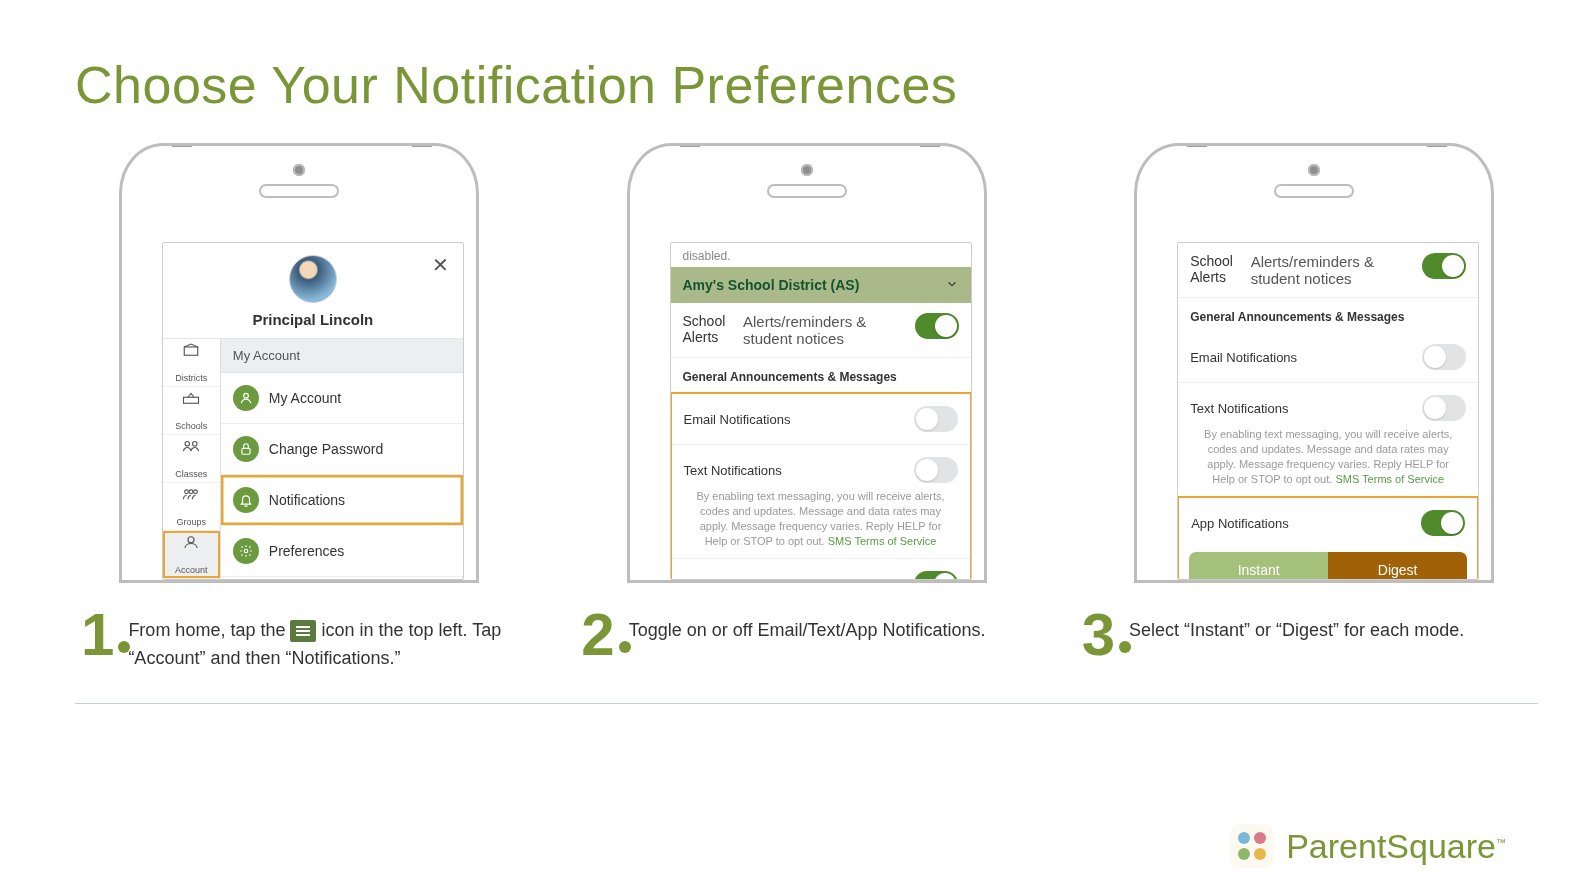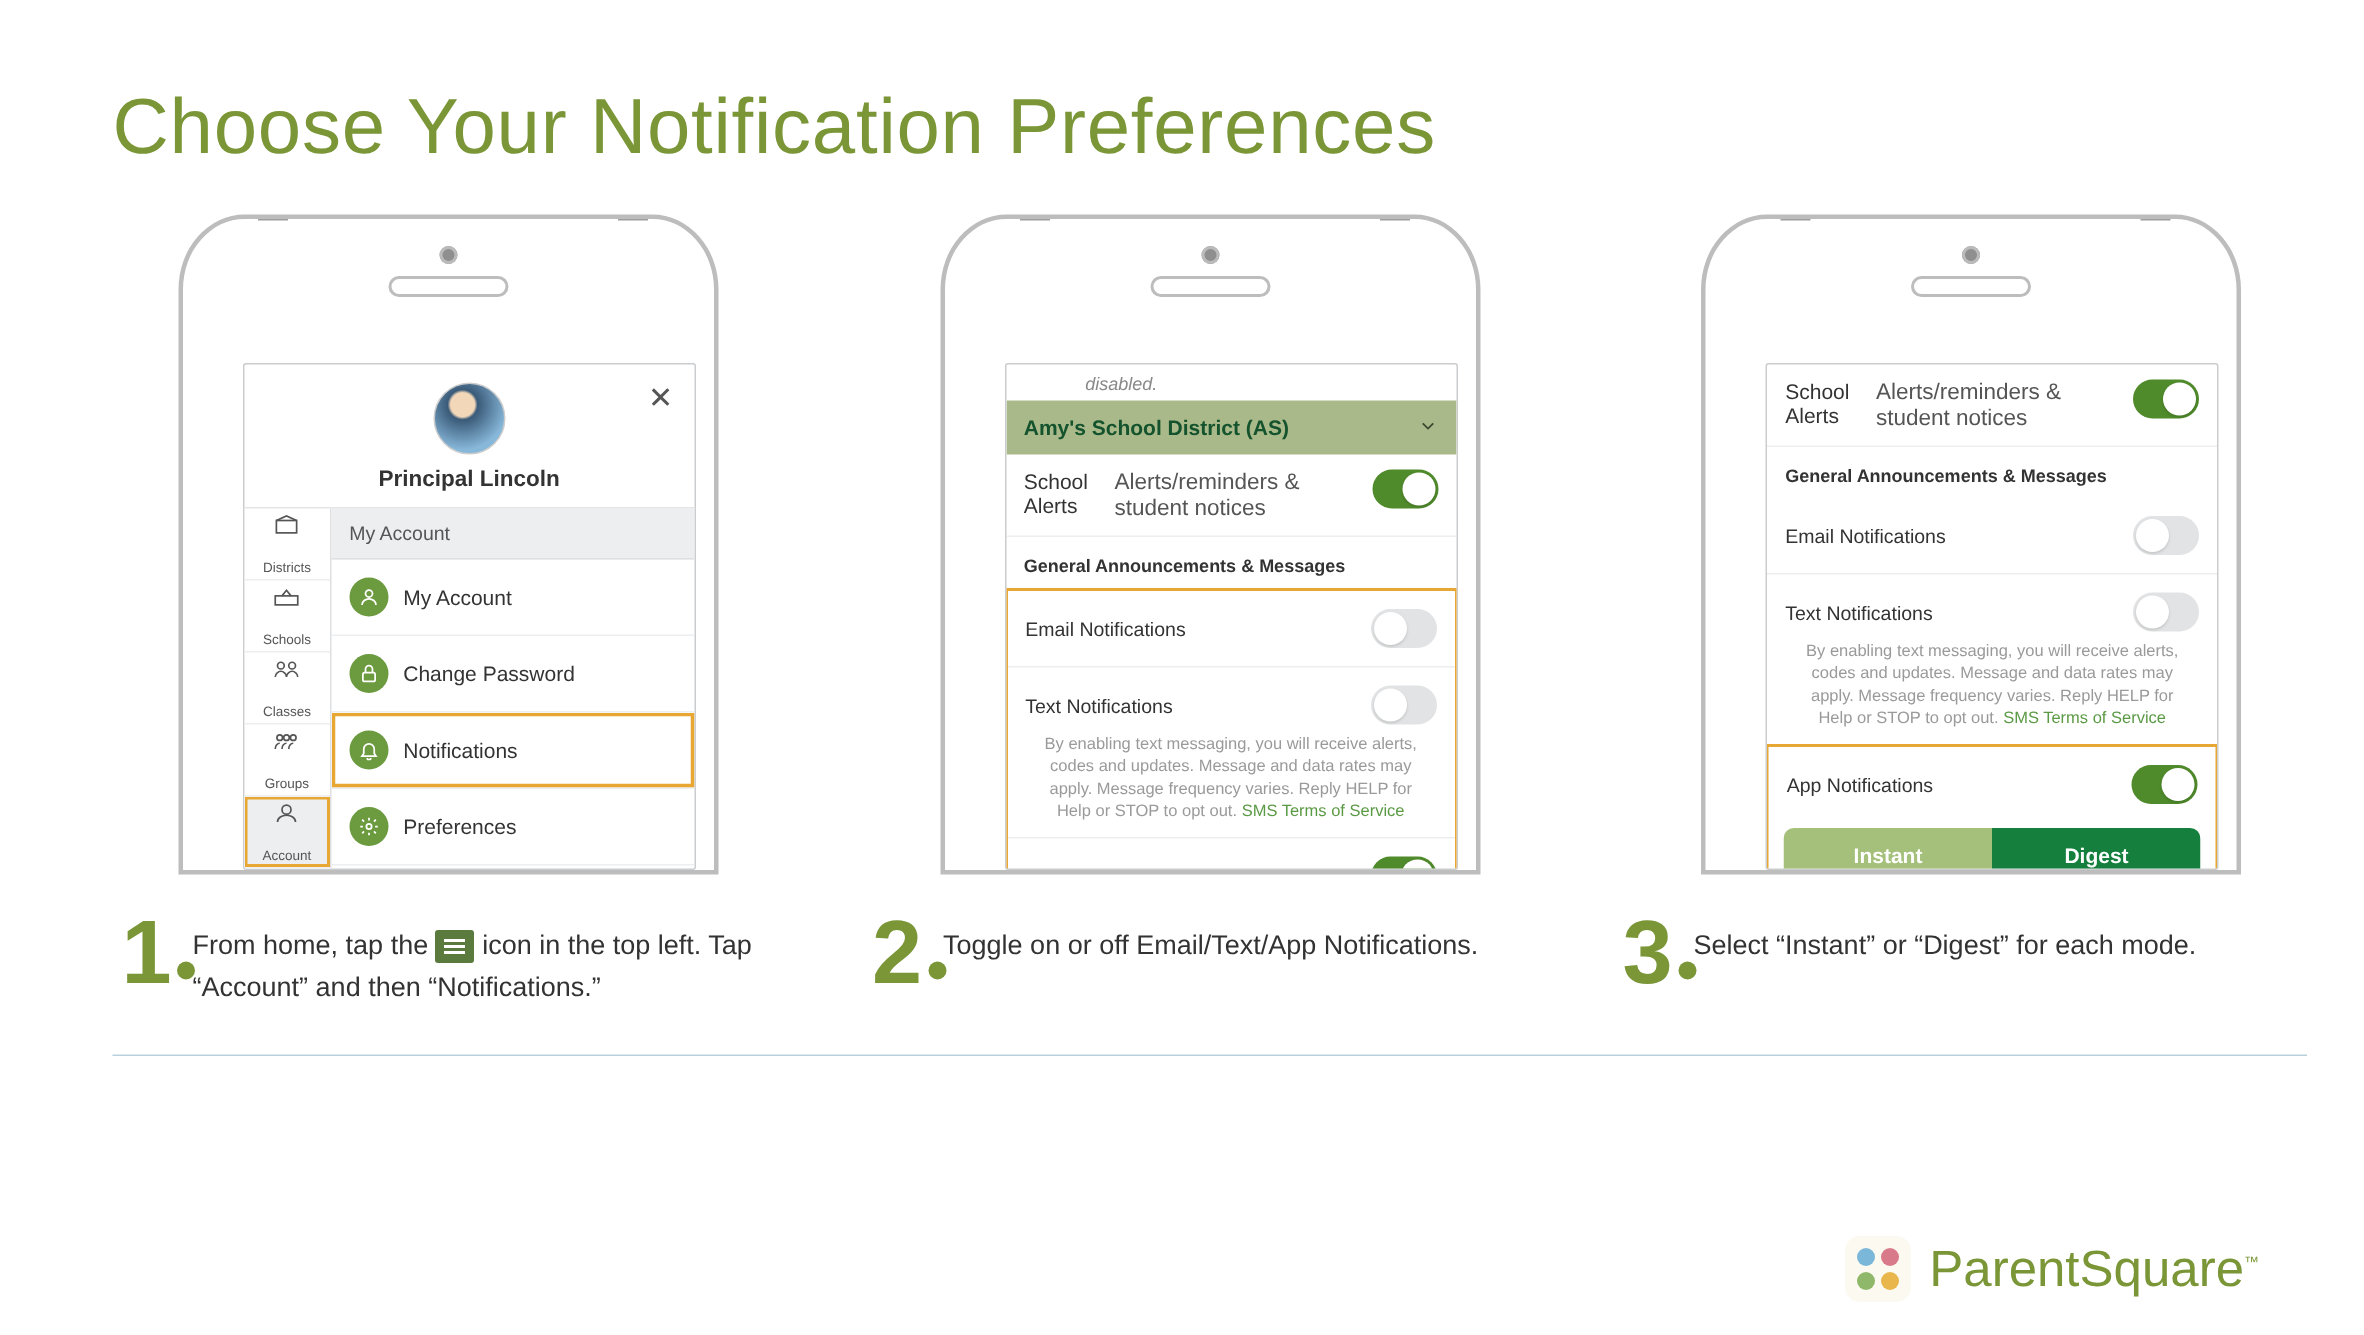--- a/index.html
+++ b/index.html
@@ -30,41 +30,41 @@
 .side-icon { width:18px; height:14px; }
 
 .acc-col { flex:1; }
 .sec-head { background:#eceeef; padding:9px 12px; font-size:13px; color:#555; border-bottom:1px solid #dedfe1; }
 .row { display:flex; align-items:center; gap:10px; padding:12px 12px; border-bottom:1px solid #eceeef; }
 .row.boxed { box-shadow: inset 0 0 0 2.5px #e8a733; }
 .ic { width:26px; height:26px; border-radius:50%; background:#6b9a3f; display:flex; align-items:center; justify-content:center; color:#fff; font-size:13px; flex-shrink:0; }
 .rlabel { font-size:14px; color:#333; }
 
 
-.disabled-line { font-style:italic; color:#888; font-size:12px; padding:6px 12px 4px;margin-left:41px; }
+.disabled-line { color:#888; font-size:12px; padding:6px 12px 4px; }
 .district-bar { background:#a9b989; color:#14532d; padding:10px 12px; font-size:14px; font-weight:700; display:flex; justify-content:space-between; }
 .alert-row { padding:10px 12px; display:flex; justify-content:space-between; align-items:flex-start; border-bottom:1px solid #eceeef; gap:8px; }
 .alert-text { display:flex; flex-direction:row; gap:2px; }
 .alert-title { font-size:14px; }
 .alert-sub { font-size:15px; color:#555; }
 .gen-head { padding:12px 12px 8px; font-weight:700; font-size:12px; }
 .notif-block { border:2.5px solid #e8a733; margin:0 -1px; }
 .notif-row { padding:12px 12px; display:flex; justify-content:space-between; align-items:center; border-bottom:1px solid #eceeef; position:relative; }
 .help-text { font-size:11px; color:#9a9a9a; text-align:center; padding:2px 18px 10px; line-height:1.35; }
 .help-text a { color:#5b9a45; text-decoration:none; }
 
 .toggle { width:44px; height:26px; border-radius:13px; background:#e2e3e4; position:relative; flex-shrink:0; }
 .toggle::after { content:""; width:22px; height:22px; background:#fff; border-radius:50%; position:absolute; top:2px; left:2px; box-shadow:0 1px 2px rgba(0,0,0,.15); }
 .toggle.on { background:#4f8a2b; }
 .toggle.on::after { left:auto; right:2px; }
 
-.segment { display:flex; margin:4px 10px 10px; border-radius:7px; overflow:hidden; font-size:14px;font-weight:bold; }
+.segment { display:flex; margin:4px 10px 10px; border-radius:7px; overflow:hidden; font-size:14px; }
 .seg-btn { flex:1; text-align:center; padding:10px 0; color:#fff; }
 .seg-instant { background:#a4c07a; }
-.seg-digest { background:#15803d; }
+.seg-digest { background:#a16207; }
 
 
 .steps { display:flex; justify-content:space-between; gap:50px; margin-top:28px; padding:0 6px; }
 .step { display:flex; align-items:flex-start; gap:14px; flex:1; }
 .num { font-size:60px; font-weight:700; color:#7a9637; line-height:0.8; position:relative; }
 .dot { width:12px;height:12px;background:#7a9637;border-radius:50%;position:absolute;right:-16px;bottom:6px; }
 .step-text { font-size:18px; color:#333; line-height:1.55; padding-top:6px; }
 .menu-icon-inline { display:inline-flex; width:26px; height:22px; background:#5a7a3e; vertical-align:middle; align-items:center; justify-content:center; border-radius:2px; }
 .menu-icon-inline span { width:14px; height:2px; background:#fff; box-shadow:0 -4px 0 #fff, 0 4px 0 #fff; }
 

